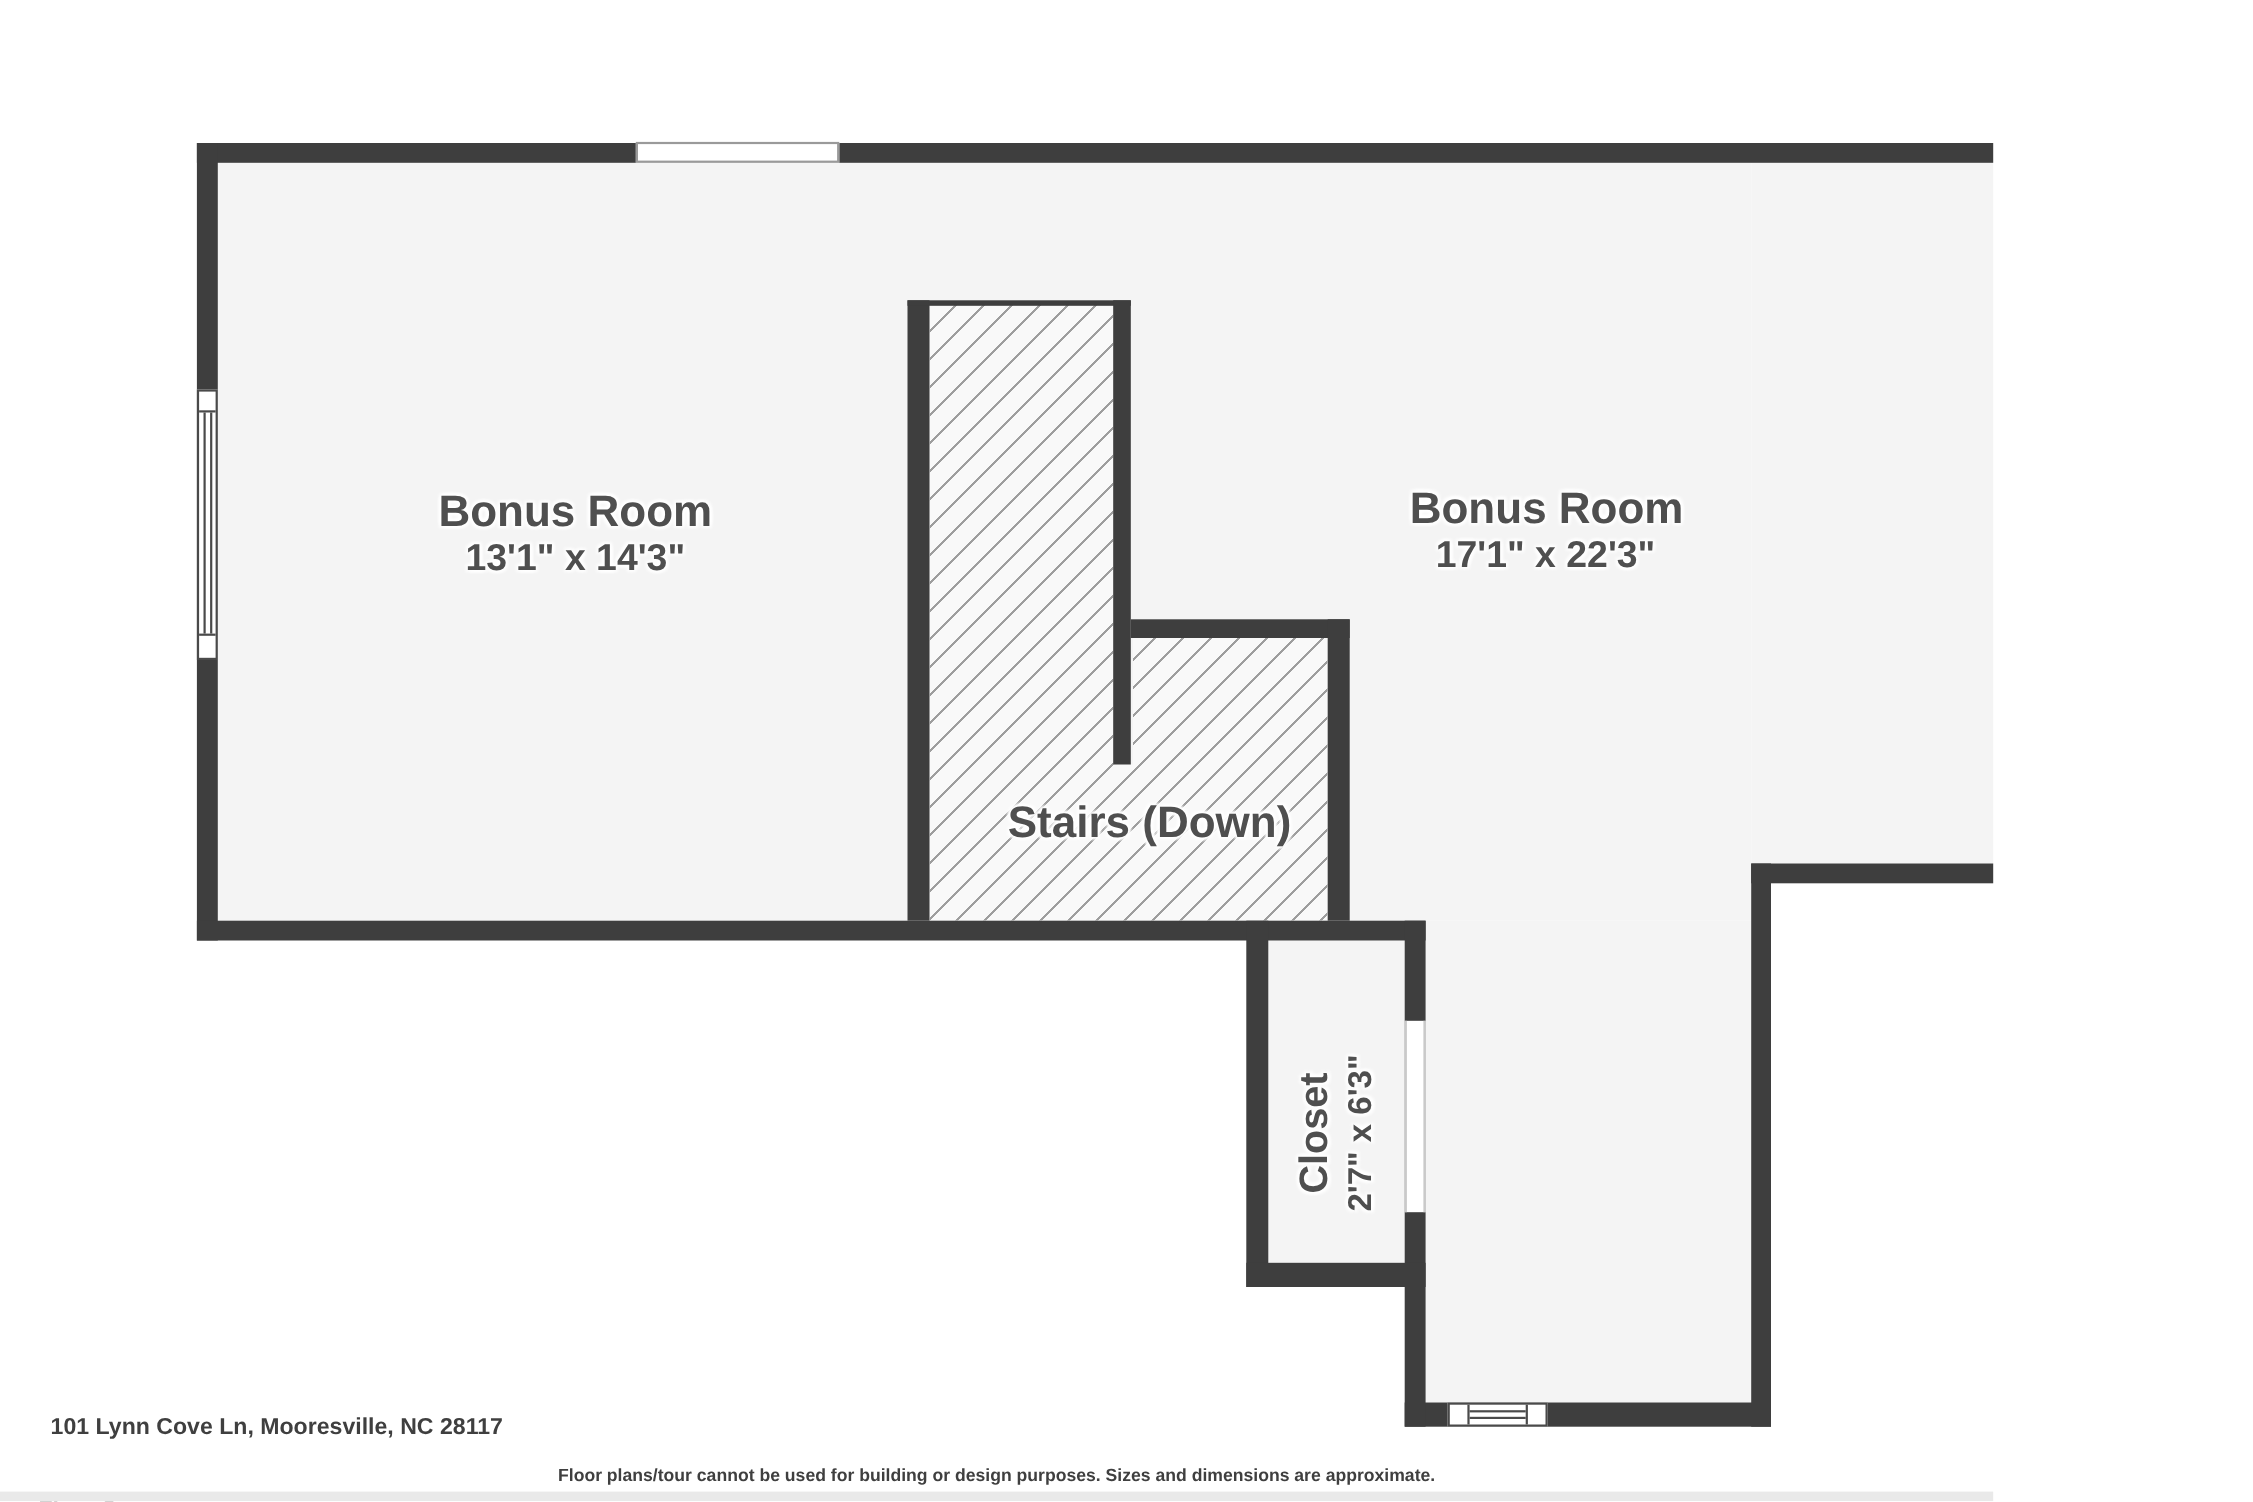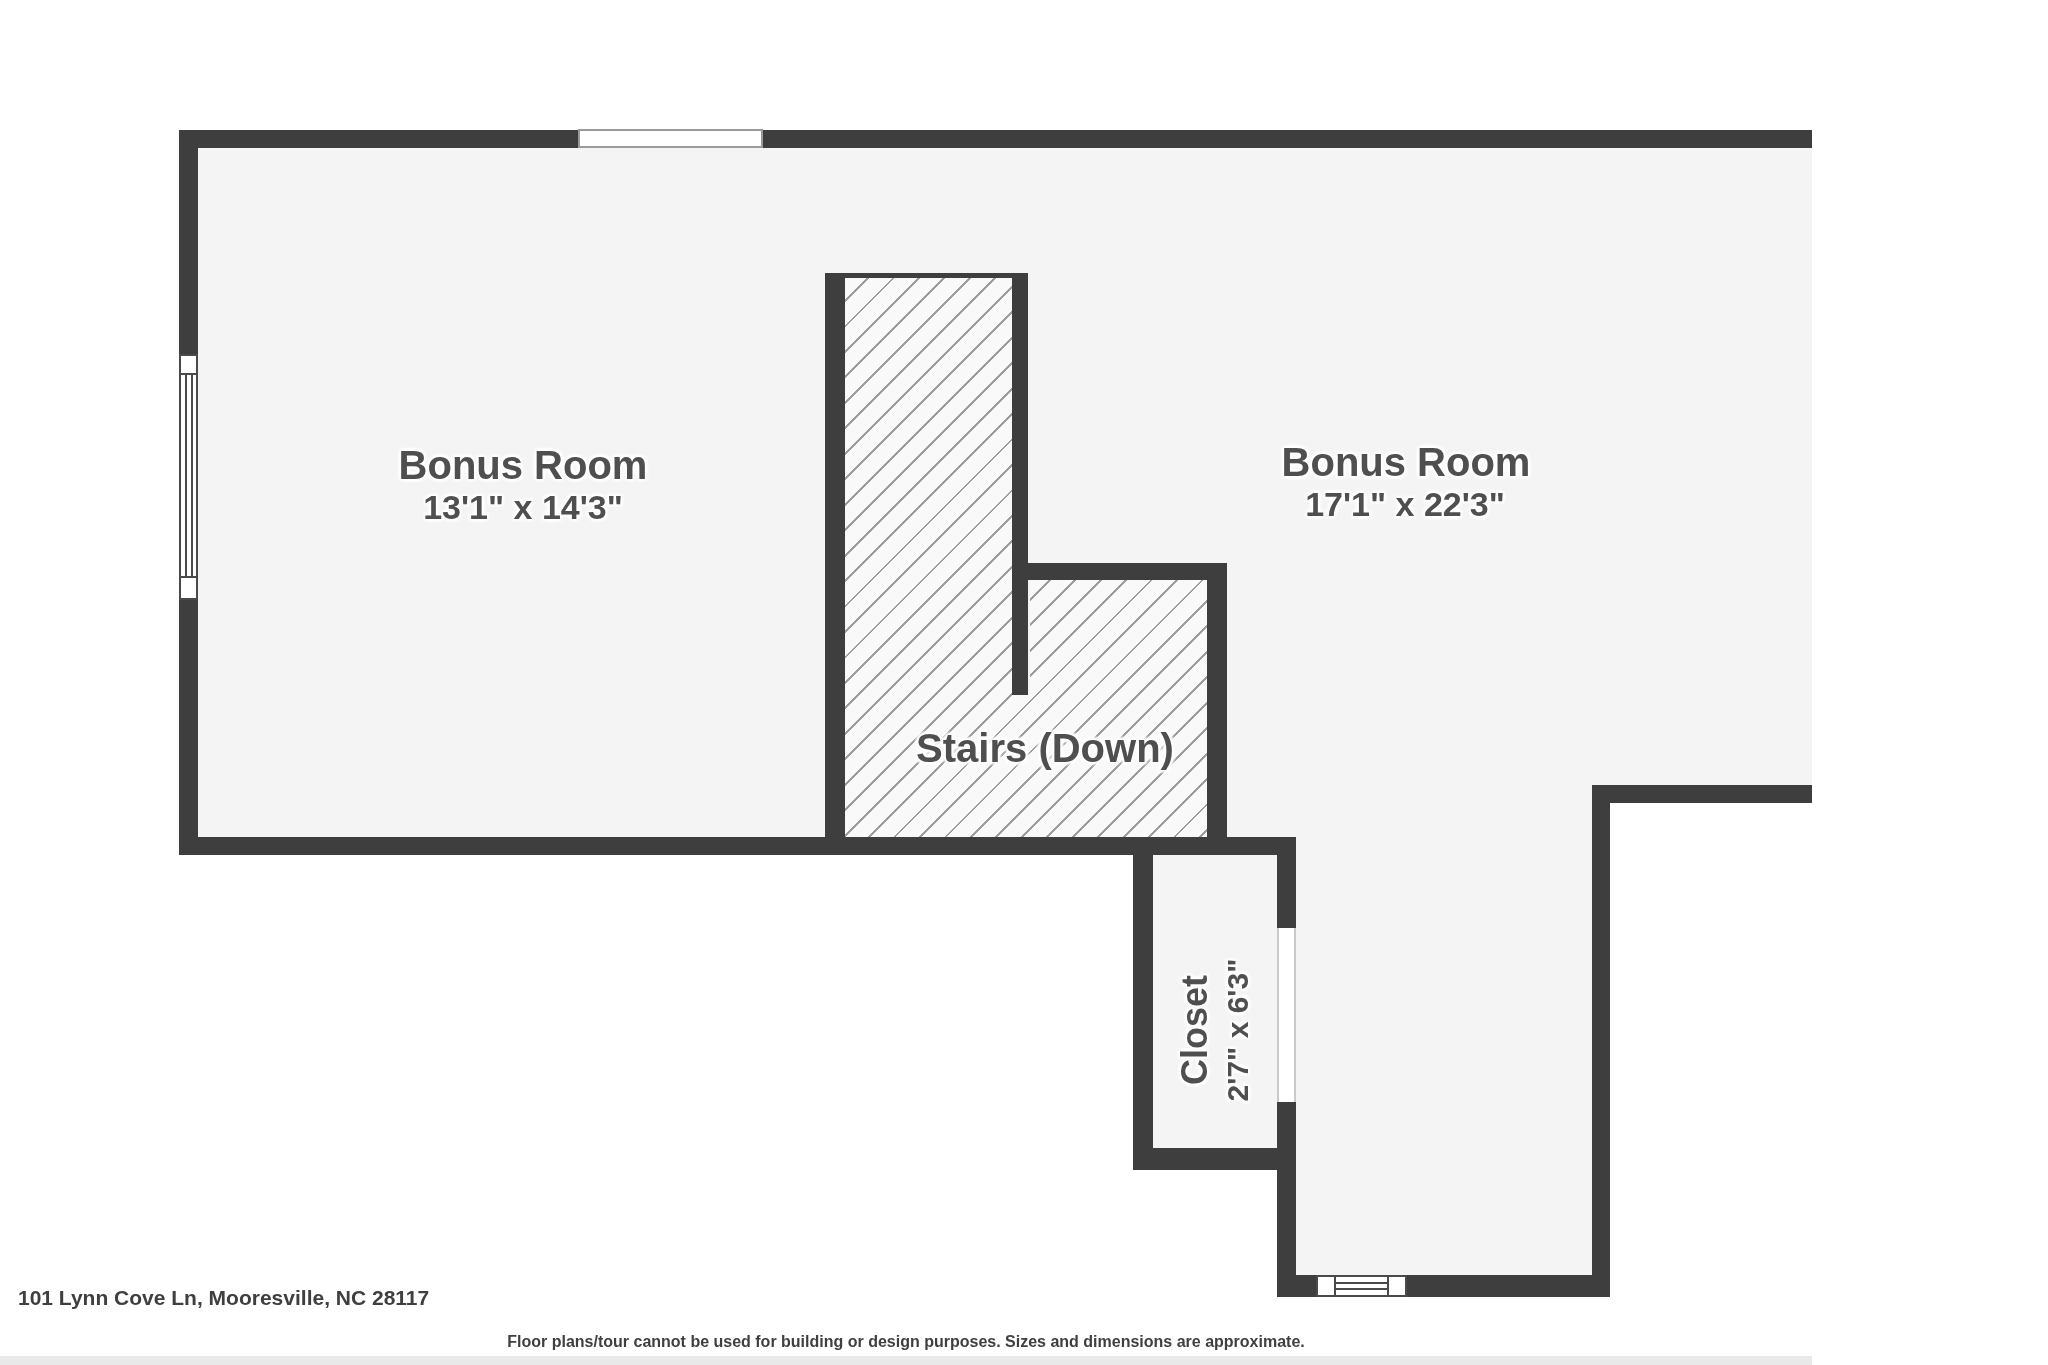--- a/index.html
+++ b/index.html
@@ -100,18 +100,18 @@
   <div class="lbl name" style="left:1406px;top:462px;">Bonus Room</div>
   <div class="lbl dims" style="left:1405px;top:505px;">17'1" x 22'3"</div>
 
   <div class="lbl name" style="left:1016px;top:748px;margin-left:29px;">Stairs (Down)</div>
 
   <div class="lbl rot" style="left:1214px;top:1030px;">
     <div class="closet-name">Closet</div>
     <div class="closet-dims">2'7" x 6'3"</div>
   </div>
 
-  <div class="footer-line" style="left:18px;top:1286px;">101 Lynn Cove Ln, Mooresville, NC 28117</div>
+  <div class="footer-line" style="left:46px;top:1286px;">101 Lynn Cove Ln, Mooresville, NC 28117</div>
   <div class="footer-line" style="left:35px;top:1320px;margin-top:40px;">Floor 3</div>
   <div class="disclaimer" style="top:1333px;">Floor plans/tour cannot be used for building or design purposes. Sizes and dimensions are approximate.</div>
   <div class="strip" style="left:0;top:1356px;width:2048px;height:9px;"></div>
 
 </div>
 
 </body></html>

